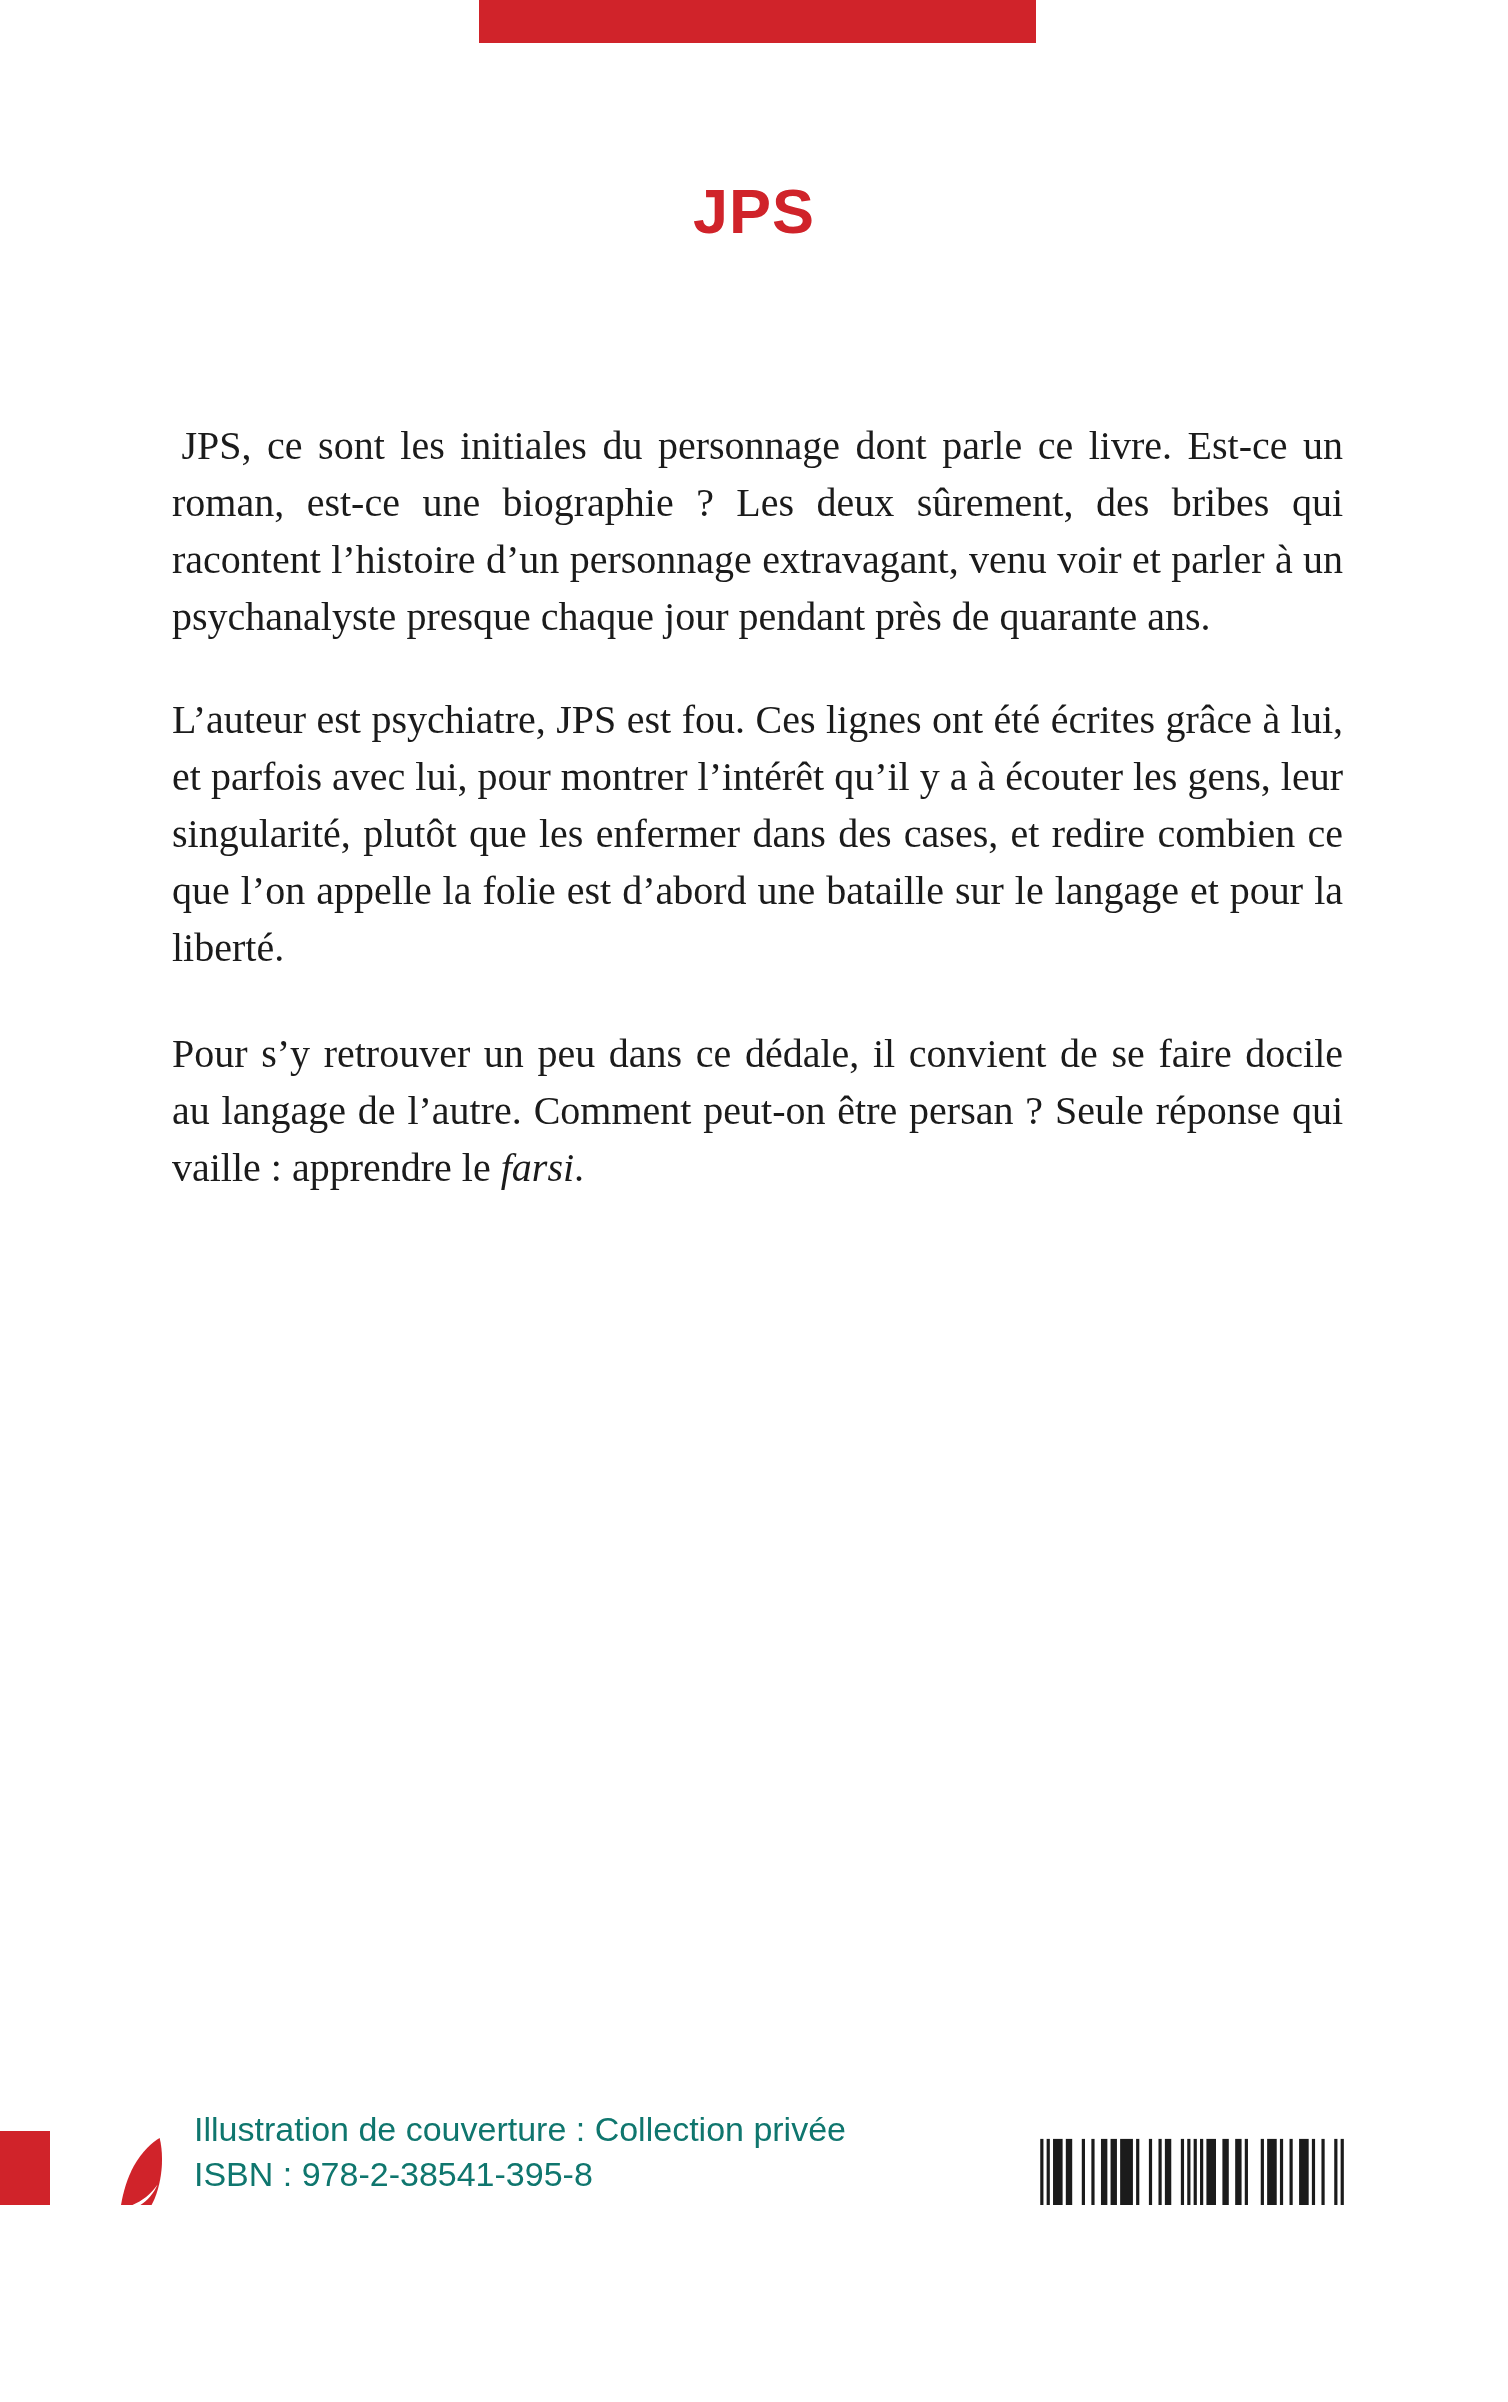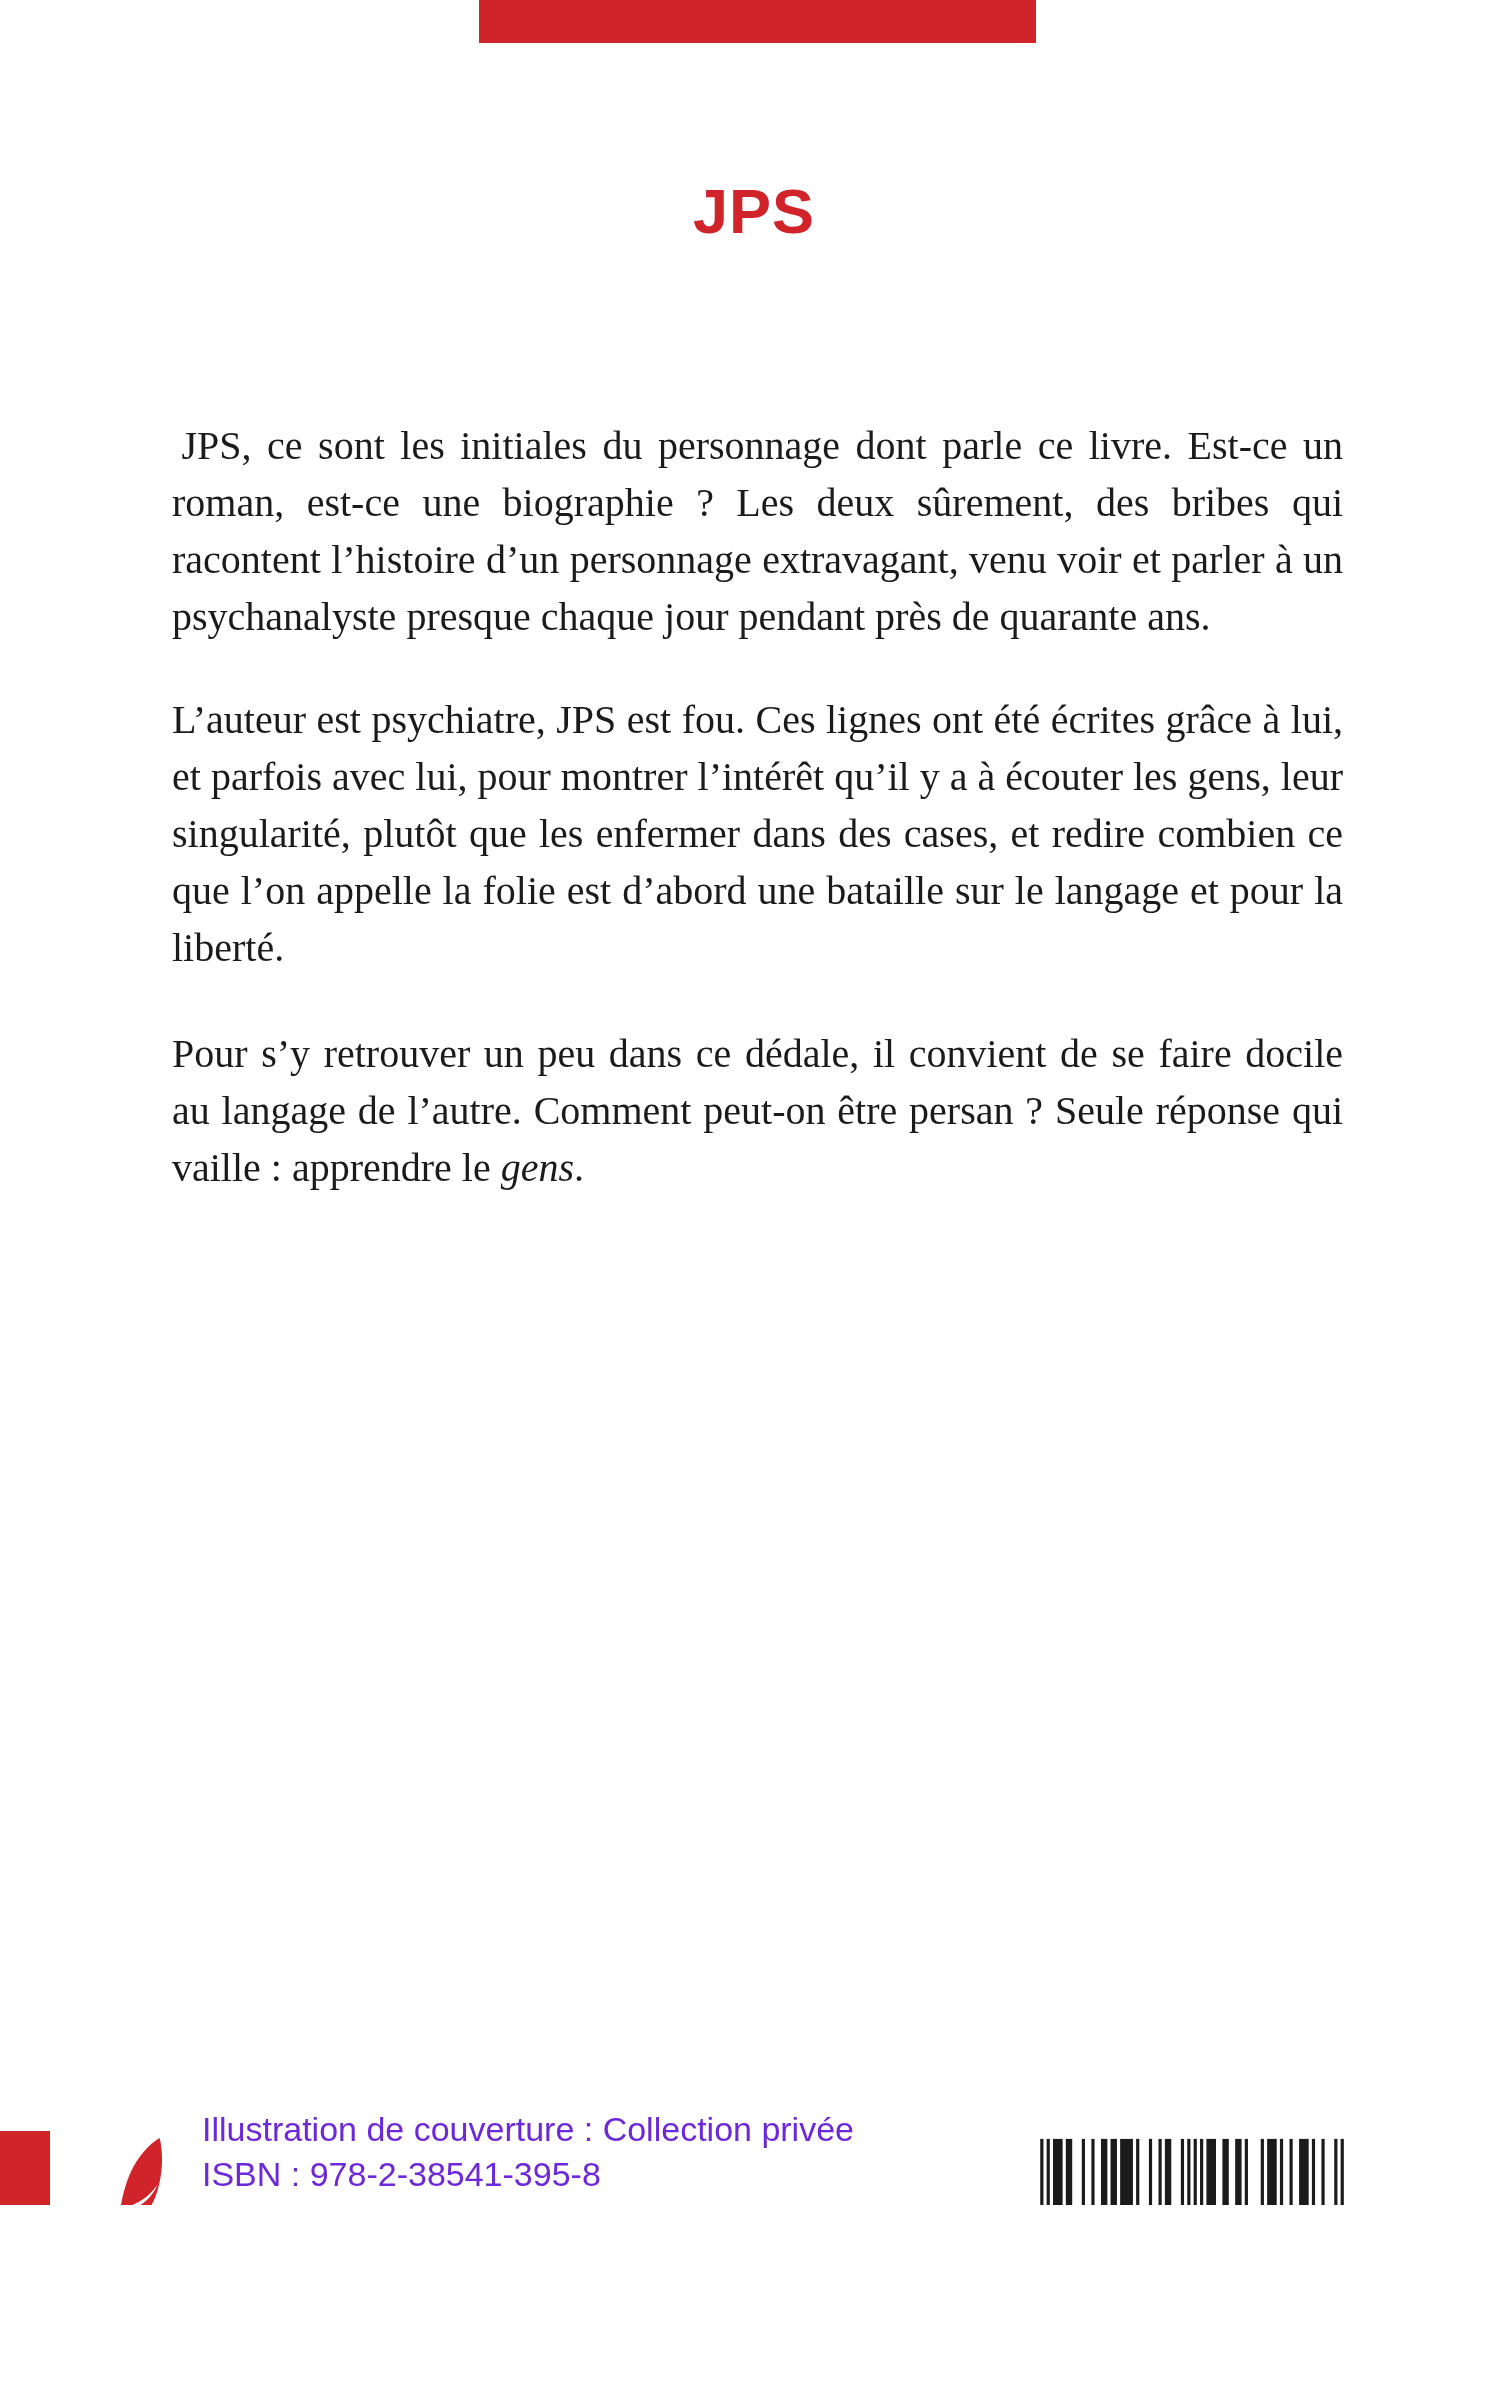--- a/index.html
+++ b/index.html
@@ -58,23 +58,23 @@
     left: 0; top: 2131px;
     width: 50px; height: 272px;
   }
   .feather {
     position: absolute;
     left: 108px; top: 2131px;
     width: 62px; height: 132px;
   }
   .credits {
     position: absolute;
-    left: 202px; top: 2107px;
+    left: 194px; top: 2107px;
     font-family: "Liberation Sans", sans-serif;
-    color: #6d28d9;
+    color: #0f766e;
     font-size: 34px;
     line-height: 45px;
     letter-spacing: 0;
     white-space: nowrap;
   }
   .credits .price {
     font-size: 44px;
     line-height: 55px;
     margin-top: 1.9px;
   }
@@ -95,21 +95,21 @@
 
 <div class="page">
 
   <div class="top-bar" style="background: rgb(208, 35, 42);"></div>
 
   <div class="title" style="color: rgb(208, 35, 42);">JPS</div>
 
   <div class="body-col">
     <p class="p1">JPS, ce sont les initiales du personnage dont parle ce livre. Est-ce un roman, est-ce une biographie&nbsp;? Les deux sûrement, des bribes qui racontent l’histoire d’un personnage extravagant, venu voir et parler à un psychanalyste presque chaque jour pendant près de quarante ans.</p>
     <p class="p2">L’auteur est psychiatre, JPS est fou. Ces lignes ont été écrites grâce à lui, et parfois avec lui, pour montrer l’intérêt qu’il y a à écouter les gens, leur singularité, plutôt que les enfermer dans des cases, et redire combien ce que l’on appelle la folie est d’abord une bataille sur le langage et pour la liberté.</p>
-    <p class="p3"><span>Pour s’y retrouver un peu dans ce dédale, il convient de se faire docile au langage de l’autre. Comment peut-on être persan&nbsp;? Seule réponse qui vaille&nbsp;: apprendre le </span><span class="em-word">gens</span><span>.</span></p>
+    <p class="p3"><span>Pour s’y retrouver un peu dans ce dédale, il convient de se faire docile au langage de l’autre. Comment peut-on être persan&nbsp;? Seule réponse qui vaille&nbsp;: apprendre le </span><span class="em-word">farsi</span><span>.</span></p>
   </div>
 
   <div class="side-bar" style="background: rgb(208, 35, 42);"></div>
 
   <div class="feather">
     <svg viewBox="0 0 60 120" width="62" height="132" xmlns="http://www.w3.org/2000/svg">
       <path class="feather-body" d="M50,3 C54,20 53,42 45,62 C37,80 24,92 12,98 C9,82 13,52 25,30 C33,16 43,7 50,3 Z" fill="#d0232a"></path>
       <path class="feather-stem" d="M12,98 C10,105 8,111 6,118" fill="none" stroke-width="3.5" stroke-linecap="round" stroke="#d0232a"></path>
       <path d="M13,71 C27,68 39,61 48,48 C41,64 27,74 13,71 Z" fill="#ffffff"></path>
     </svg>

